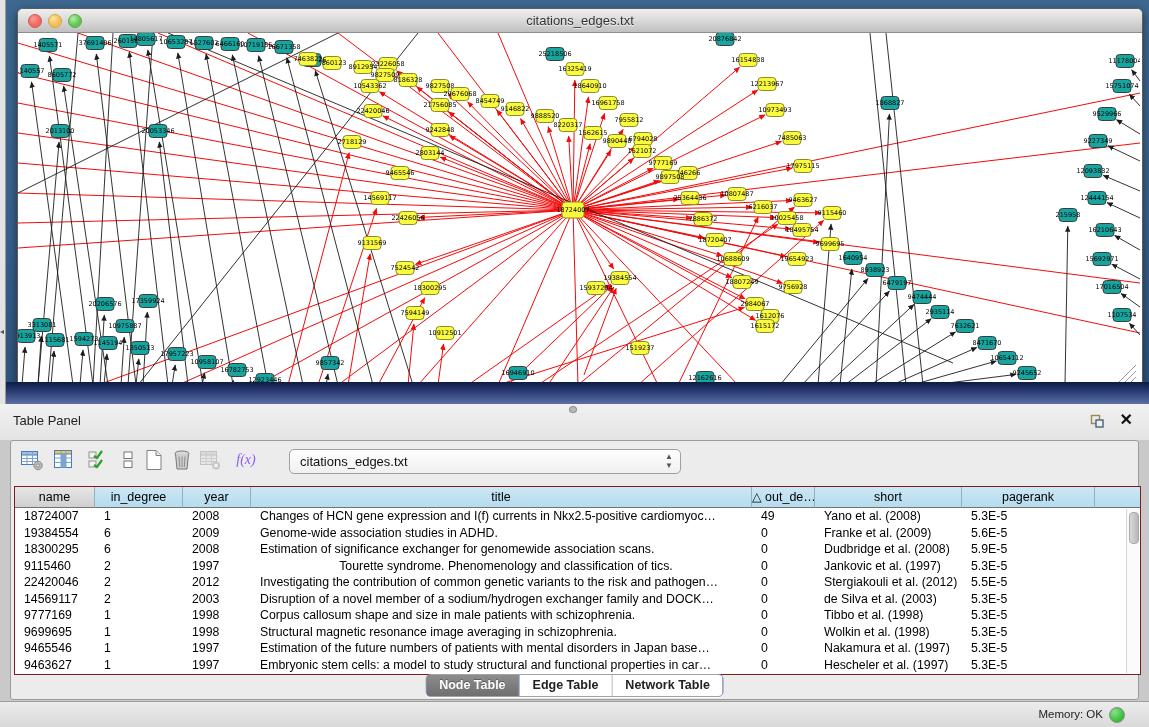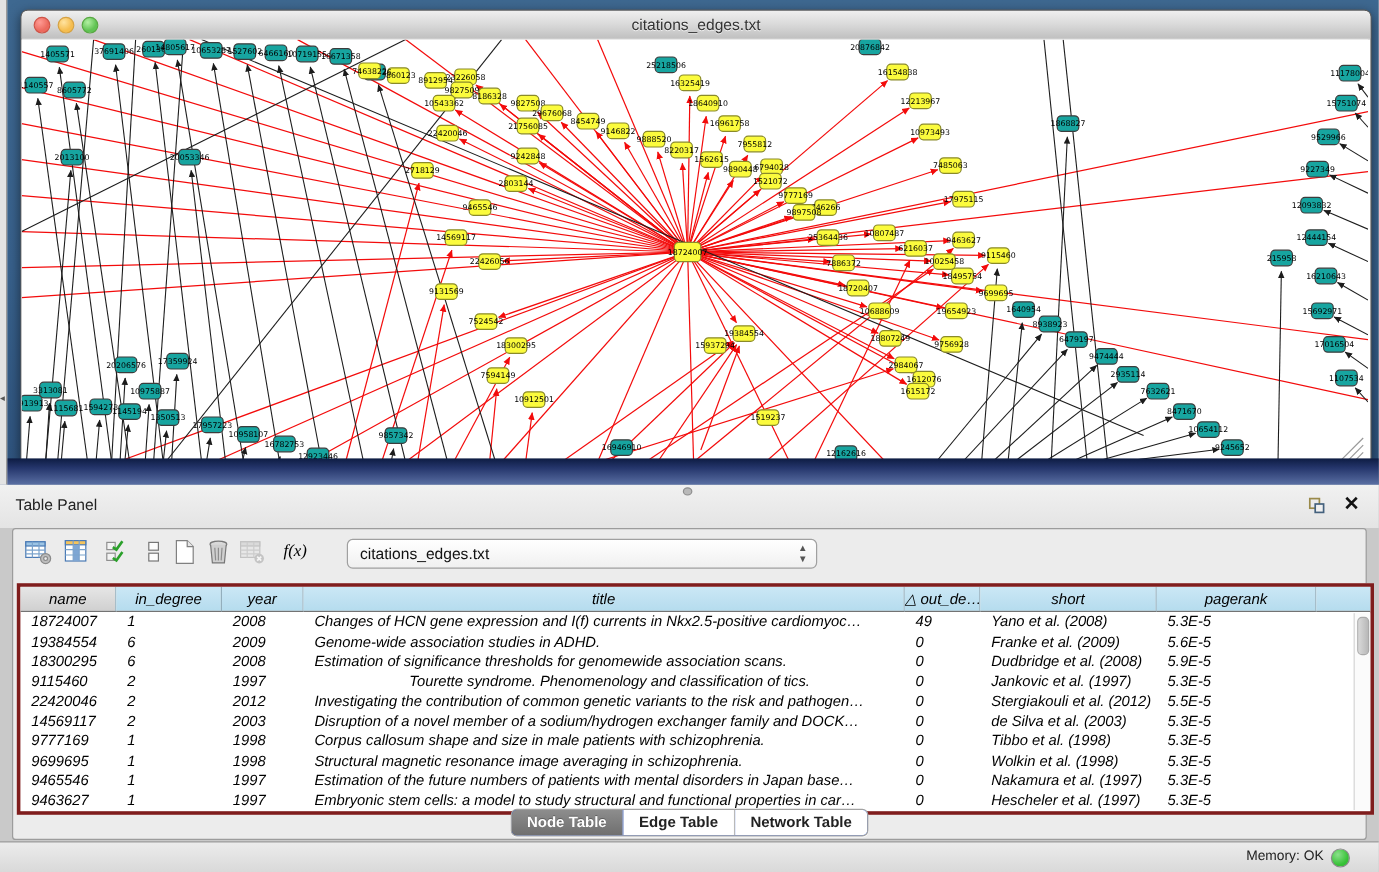--- a/index.html
+++ b/index.html
@@ -45,21 +45,21 @@
 
   .tp-box{position:absolute;left:10px;top:440px;width:1127px;height:258px;
            background:#ECECEC;border:1px solid #9C9C9C;border-radius:3px;}
   .tb-btn{position:absolute;top:6px;width:26px;height:26px;background:transparent;border:none;padding:1px;cursor:pointer;}
   .table-select{position:absolute;left:278px;top:8px;width:390px;height:23px;border:1px solid #A0A0A0;
            border-radius:5px;background:linear-gradient(180deg,#FFF,#F0F0F0);cursor:pointer;}
   .table-select .val{position:absolute;left:10px;top:4px;font-size:13px;color:#111;}
   .table-select .stepper{position:absolute;right:7px;top:2px;color:#555;font-size:8px;line-height:9px;text-align:center;}
 
   .tbl{position:absolute;left:3px;top:45px;width:1125px;height:187px;background:#fff;
-           border:3px solid #7f1d1d;overflow:hidden;font-style:italic;}
+           border:1px solid #7f1d1d;overflow:hidden;}
   .thead{display:flex;height:21px;}
   .th{box-sizing:border-box;height:21px;line-height:20px;text-align:center;font-size:12.5px;color:#000;
       background:linear-gradient(180deg,#CBE7F5,#B5DCEE);border-right:1px solid #93AEBC;border-bottom:1px solid #737373;
       overflow:hidden;white-space:nowrap;cursor:pointer;}
   .th.first{background:linear-gradient(180deg,#E6E6E6,#D0D0D0);}
   .tr{display:flex;height:16.5px;line-height:16.5px;cursor:default;}
   .td{box-sizing:border-box;padding-left:9px;font-size:12.3px;color:#000;
       overflow:hidden;white-space:nowrap;text-overflow:clip;}
   .vscroll{position:absolute;right:0;top:22px;width:13px;height:164px;background:#FBFBFB;border-left:1px solid #d5d5d5;}
   .vscroll .thumb{position:absolute;left:2px;top:3px;width:8px;height:30px;border-radius:4px;
@@ -791,21 +791,21 @@
     </button>
     <button class="tb-btn" style="left:186px;opacity:.5">
       <svg width="24" height="24" viewBox="0 0 24 24">
         <rect x="2.5" y="3.5" width="16" height="13" fill="#e3e3e3" stroke="#9a9a9a"></rect>
         <rect x="2.5" y="3.5" width="16" height="3.5" fill="#c9c9c9" stroke="#9a9a9a"></rect>
         <path d="M2.5 10.5h16M2.5 13.5h16M8 3.5v13M13.5 3.5v13" stroke="#adadad" fill="none"></path>
         <circle cx="18" cy="17.5" r="4" fill="#9e9e9e"></circle>
         <path d="M16.3 15.8 L19.7 19.2 M19.7 15.8 L16.3 19.2" stroke="#fff" stroke-width="1.4"></path>
       </svg>
     </button>
-    <button class="tb-btn" style="left:222px;font-style:italic;font-family:'Liberation Serif',serif;font-size:14px;color:#000000">f(x)</button>
+    <button class="tb-btn" style="left:222px;font-style:italic;font-family:'Liberation Serif',serif;font-size:14px;color:#8b5cf6">f(x)</button>
 
     <div class="table-select">
       <span class="val">citations_edges.txt</span>
       <span class="stepper">▲<br>▼</span>
     </div>
 
     <div class="tbl">
       <div class="thead" id="thead">
           <div class="th first" style="width: 80px;">name</div>
           <div class="th" style="width: 88px;">in_degree</div>
@@ -832,21 +832,21 @@
             <div class="td" style="width: 68px;">2009</div>
             <div class="td" style="width: 501px;">Genome-wide association studies in ADHD.</div>
             <div class="td" style="width: 63px;">0</div>
             <div class="td" style="width: 147px;">Franke et al. (2009)</div>
             <div class="td" style="width: 133px;">5.6E-5</div>
           </div>
           <div class="tr">
             <div class="td" style="width: 80px;">18300295</div>
             <div class="td" style="width: 88px;">6</div>
             <div class="td" style="width: 68px;">2008</div>
-            <div class="td" style="width: 501px;">Estimation of significance thresholds for genomewide association scans.</div>
+            <div class="td" style="width: 501px;">Estimation of significance exchanger for genomewide association scans.</div>
             <div class="td" style="width: 63px;">0</div>
             <div class="td" style="width: 147px;">Dudbridge et al. (2008)</div>
             <div class="td" style="width: 133px;">5.9E-5</div>
           </div>
           <div class="tr">
             <div class="td" style="width: 80px;">9115460</div>
             <div class="td" style="width: 88px;">2</div>
             <div class="td" style="width: 68px;">1997</div>
             <div class="td" style="width: 501px; text-align: center;">Tourette syndrome. Phenomenology and classification of tics.</div>
             <div class="td" style="width: 63px;">0</div>

